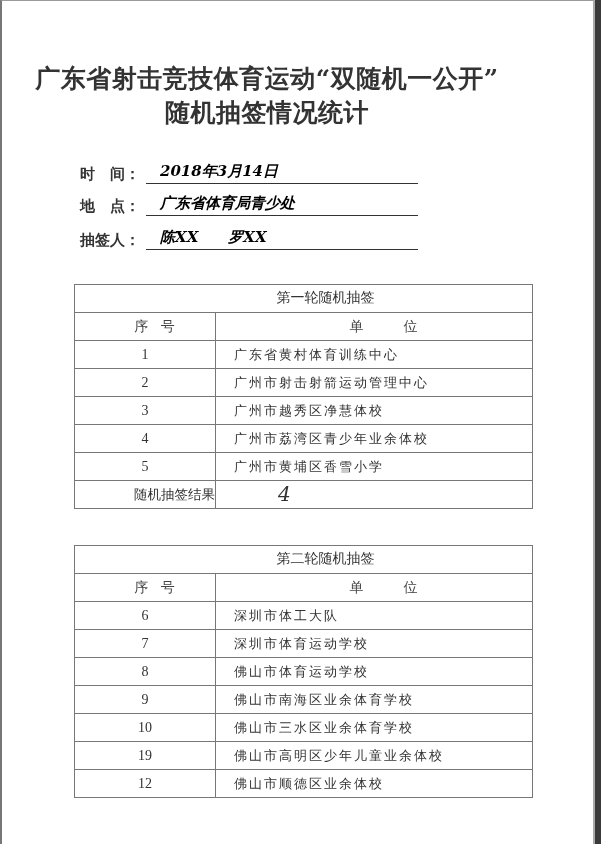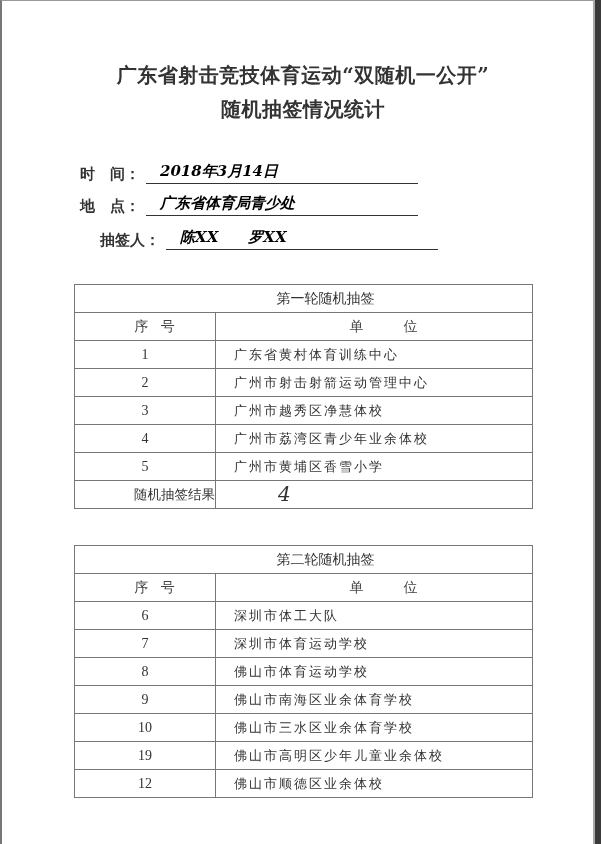--- a/index.html
+++ b/index.html
@@ -3,34 +3,34 @@
 <meta charset="utf-8">
 <style>
   html, body { margin:0; padding:0; }
   body { width:601px; height:844px; background:#fff; position:relative; overflow:hidden;
          font-family:"DejaVu Serif", serif; color:#2a2a2a; }
   .frame { position:absolute; left:0; top:0; width:601px; height:844px; box-sizing:border-box;
            border-left:2px solid #777; border-top:1px solid #999; }
   .right-edge { position:absolute; right:0; top:0; width:6px; height:844px; background:#3a3a3a;
                 border-left:2px solid #aaa; }
   .title { position:absolute; left:0; width:534px; text-align:center; font-weight:bold;
-           font-size:20px; letter-spacing:0.5px; color:#333;margin-left:36px; }
+           font-size:25px; letter-spacing:0.5px; color:#333; }
   .t1 { top:62px; }
   .t2 { top:96px; }
   .meta-row { position:absolute; left:80px; height:26px; display:flex; align-items:flex-end;font-weight:bold; }
   .meta-label { font-family:"DejaVu Sans", sans-serif; font-size:15px; color:#333; width:66px; }
   .meta-value { position:absolute; left:66px; bottom:0; width:272px; height:24px;
                 border-bottom:1px solid #333; font-family:"DejaVu Serif", serif; font-style:italic;
                 font-size:15px; color:#000000; padding-left:14px; box-sizing:border-box; line-height:22px; }
   table { position:absolute; left:74px; width:459px; border-collapse:collapse;
           font-size:13.5px; color:#333; }
   td { border:1px solid #777; height:27px; padding:0; line-height:27px; }
   td.num { width:117px; text-align:center; font-family:"Liberation Serif", serif; font-size:14px; }
   td.unit { padding-left:18px; letter-spacing:2px; font-family:"DejaVu Sans", sans-serif; font-size:13px; }
-  td.cap { text-align:center; font-family:Liberation Serif, serif; font-size:14px;padding-left:44px; }
+  td.cap { text-align:center; font-family:Liberation Mono, monospace; font-size:14px;padding-left:44px; }
   td.hdr { text-align:center; font-family:"DejaVu Sans", sans-serif; font-size:14px; letter-spacing:4px; color:#444;padding-left:23px; }
   td.res-label { text-align:right; font-family:"DejaVu Sans", sans-serif; font-size:13.5px; }
   td.res-val { padding-left:62px; font-family:"DejaVu Serif", serif; font-style:italic; font-size:20px; }
   #table1 { top:284px; }
   #table2 { top:545px; }
 </style>
 </head>
 <body>
 
 <div class="frame"></div>
@@ -40,21 +40,21 @@
 <div class="title t2">随机抽签情况统计</div>
 
 <div class="meta-row" style="top:158px;">
   <span class="meta-label">时　间：</span>
   <span class="meta-value">2018年3月14日</span>
 </div>
 <div class="meta-row" style="top:190px;">
   <span class="meta-label">地　点：</span>
   <span class="meta-value">广东省体育局青少处</span>
 </div>
-<div class="meta-row" style="top:224px;margin-left:20px;">
+<div class="meta-row" style="top:224px;">
   <span class="meta-label">抽签人：</span>
   <span class="meta-value">陈XX　　罗XX</span>
 </div>
 
 <table id="table1">
   <tbody>
       <tr>
         <td colspan="2" class="cap">第一轮随机抽签</td>
       </tr>
   <tr>

